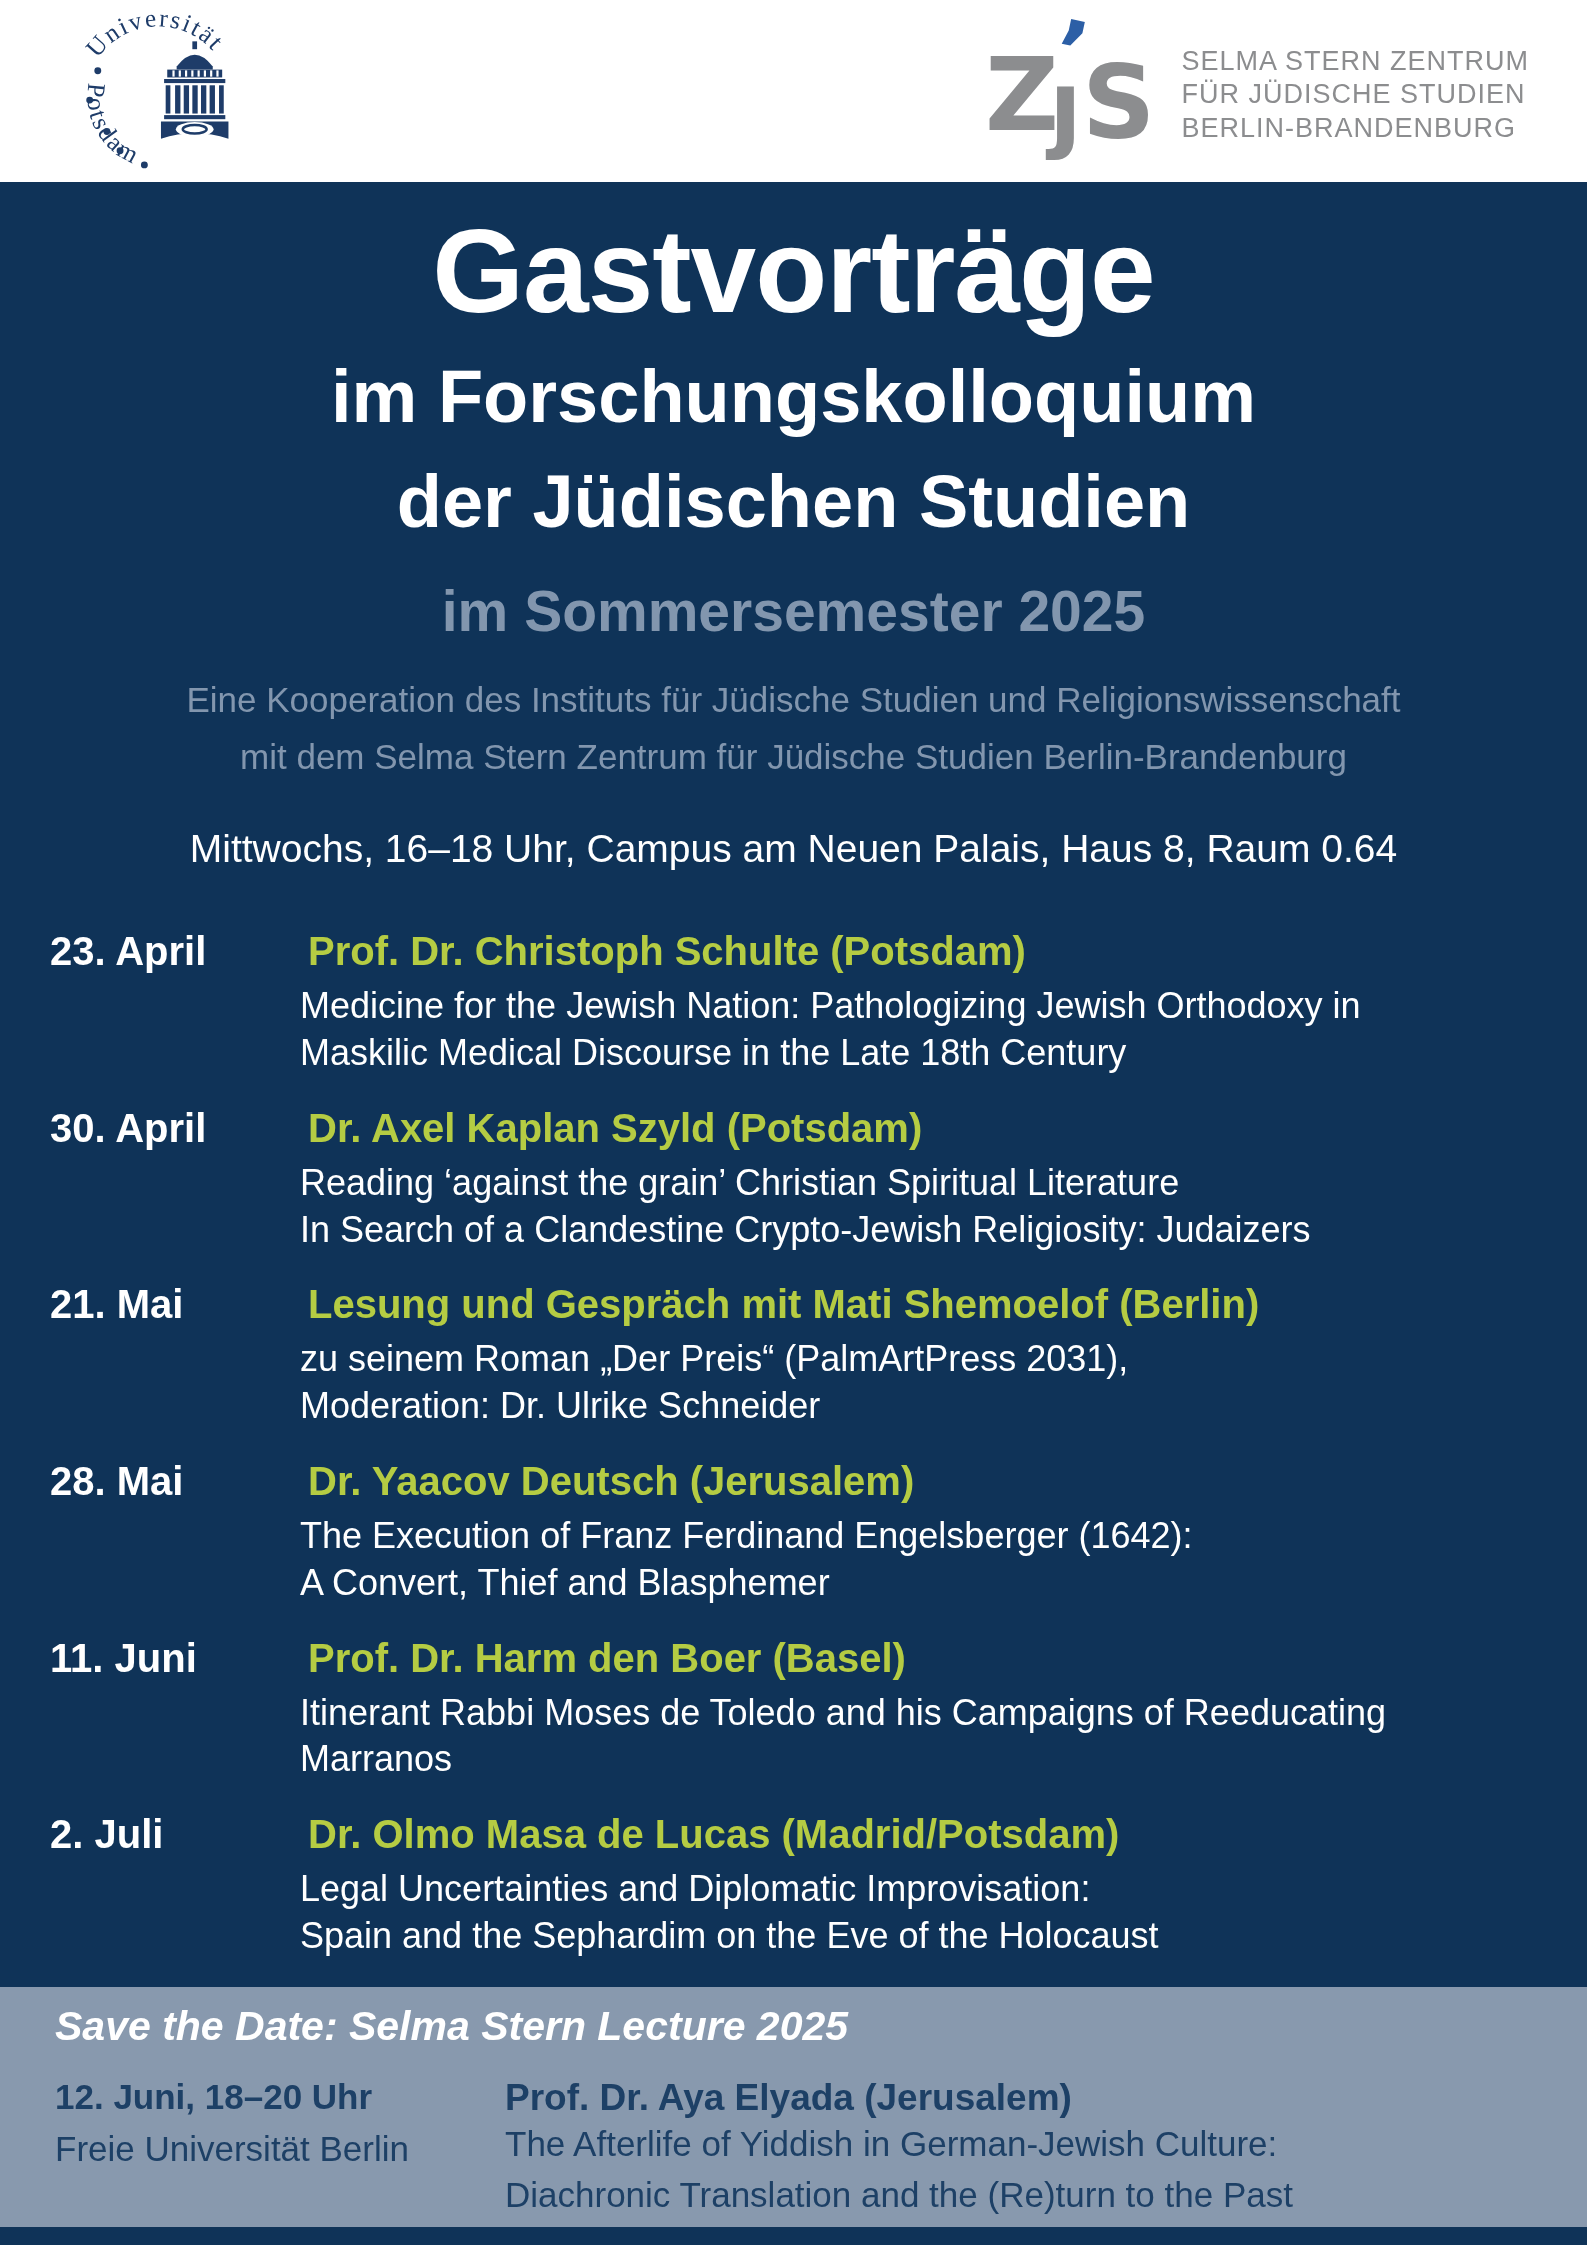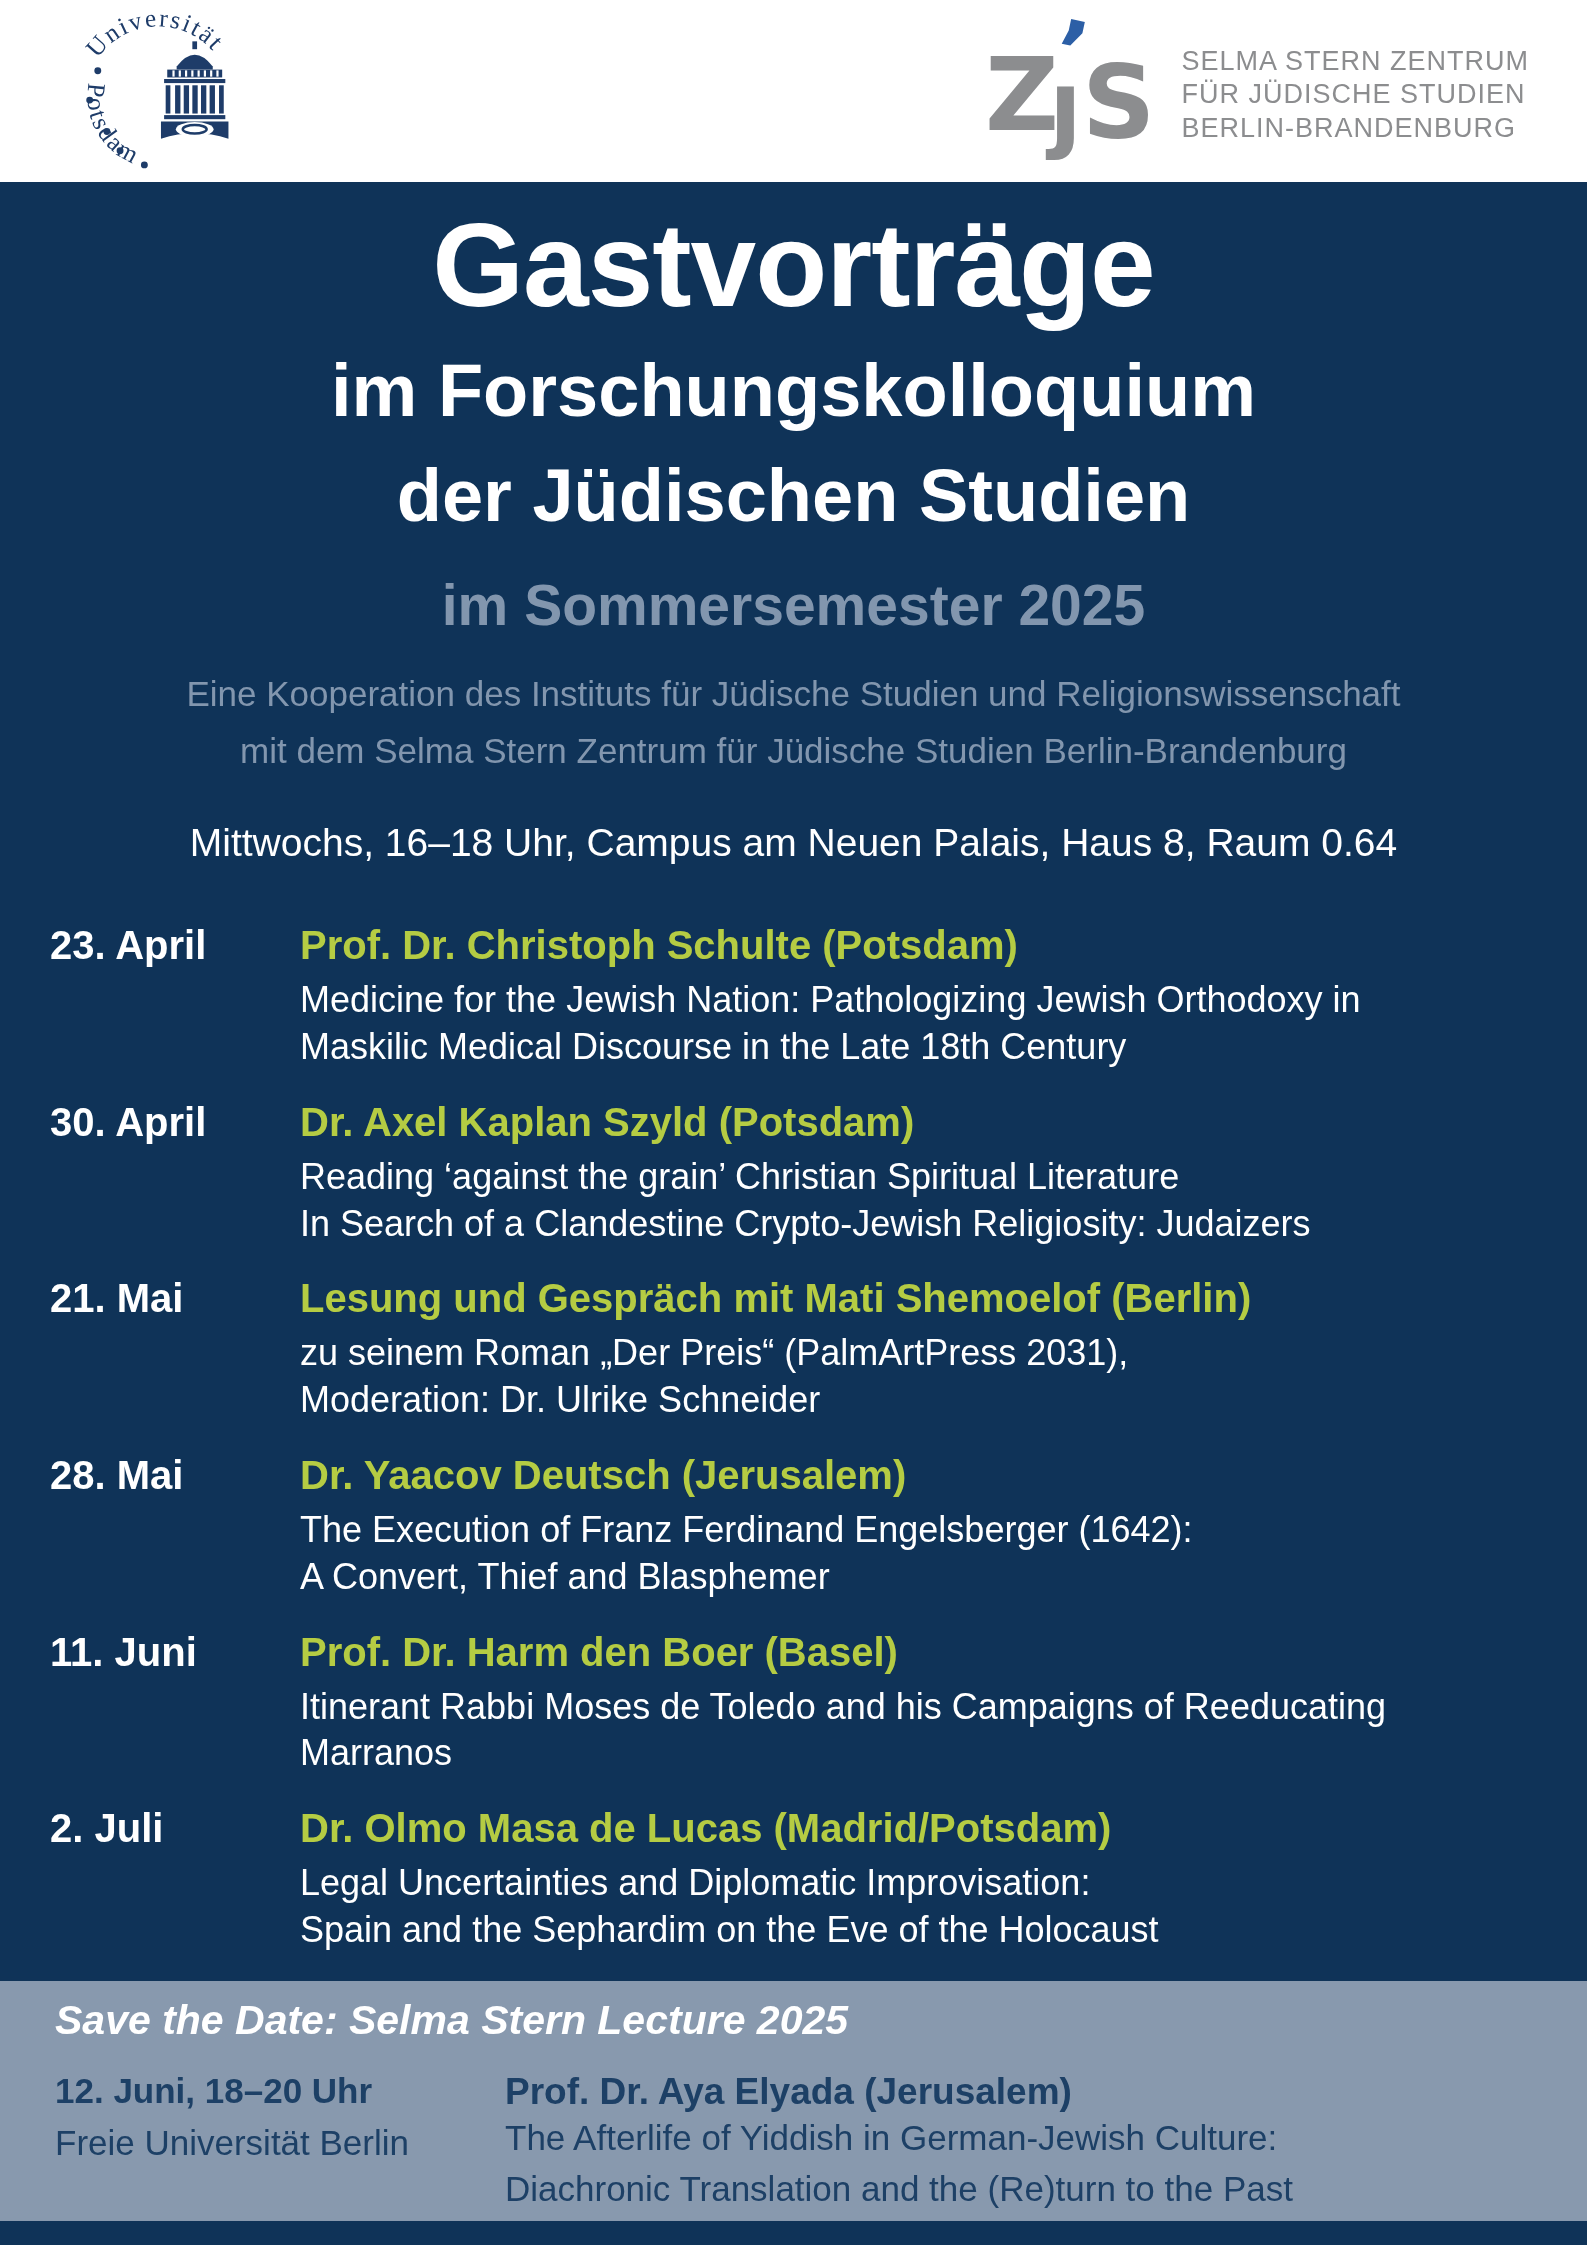--- a/index.html
+++ b/index.html
@@ -30,33 +30,33 @@
   .monogram .z{font-size:102px;letter-spacing:-6px;}
   .monogram .jwrap{position:relative;display:inline-block;}
   .monogram .j{font-size:96px;position:relative;top:14px;left:-4px;}
   .monogram .apos{
     position:absolute;left:2px;top:-34px;color:var(--logo-blue);
     font-size:84px;font-weight:bold;transform:rotate(12deg);line-height:1;
   }
   .monogram .s{font-size:102px;margin-left:-4px;top:8px;position:relative;}
   .zjs-text{color:var(--logo-gray);font-size:27px;line-height:1.24;letter-spacing:1px;font-weight:400;}
   
-  .navy-main{padding-top:16px;color:#fff;}
+  .navy-main{padding-top:22px;color:#fff;}
   .center{text-align:center;}
   .title-main{font-size:118px;font-weight:700;line-height:1.15;letter-spacing:-1px;}
   .title-sub{font-size:74px;font-weight:700;line-height:1.42;margin-top:4px;}
   .semester{font-size:57px;font-weight:700;color:var(--muted);margin-top:24px;}
   .coop{font-size:35px;color:var(--muted);line-height:1.62;margin-top:28px;font-weight:400;}
   .when{font-size:39px;font-weight:500;margin-top:42px;color:#fff;}
   
   .schedule{margin-top:56px;padding:0 48px 0 50px;}
   .row{display:flex;margin-bottom:27px;}
   .date{width:250px;flex:0 0 250px;font-size:40px;font-weight:700;color:#fff;line-height:1.2;}
   .info{flex:1;}
-  .speaker{font-size:40px;font-weight:700;color:var(--green);line-height:1.2;}
+  .speaker{font-size:40px;font-weight:700;color:var(--green);line-height:1.2;margin-left:8px;}
   .desc{font-size:36px;color:#fff;line-height:1.3;margin-top:8px;font-weight:400;}
   .desc .line{display:block;}
   
   .std{height:240px;background:var(--panel);padding:16px 40px 10px 55px;}
   .std-heading{font-size:41px;font-weight:700;font-style:italic;color:#fff;}
   .std-row{display:flex;margin-top:27px;color:var(--dark-text);}
   .std-left{width:450px;flex:0 0 450px;}
   .std-datetime{font-size:35px;font-weight:700;}
   .std-location{font-size:35px;margin-top:12px;font-weight:400;}
   .std-right{flex:1;}

